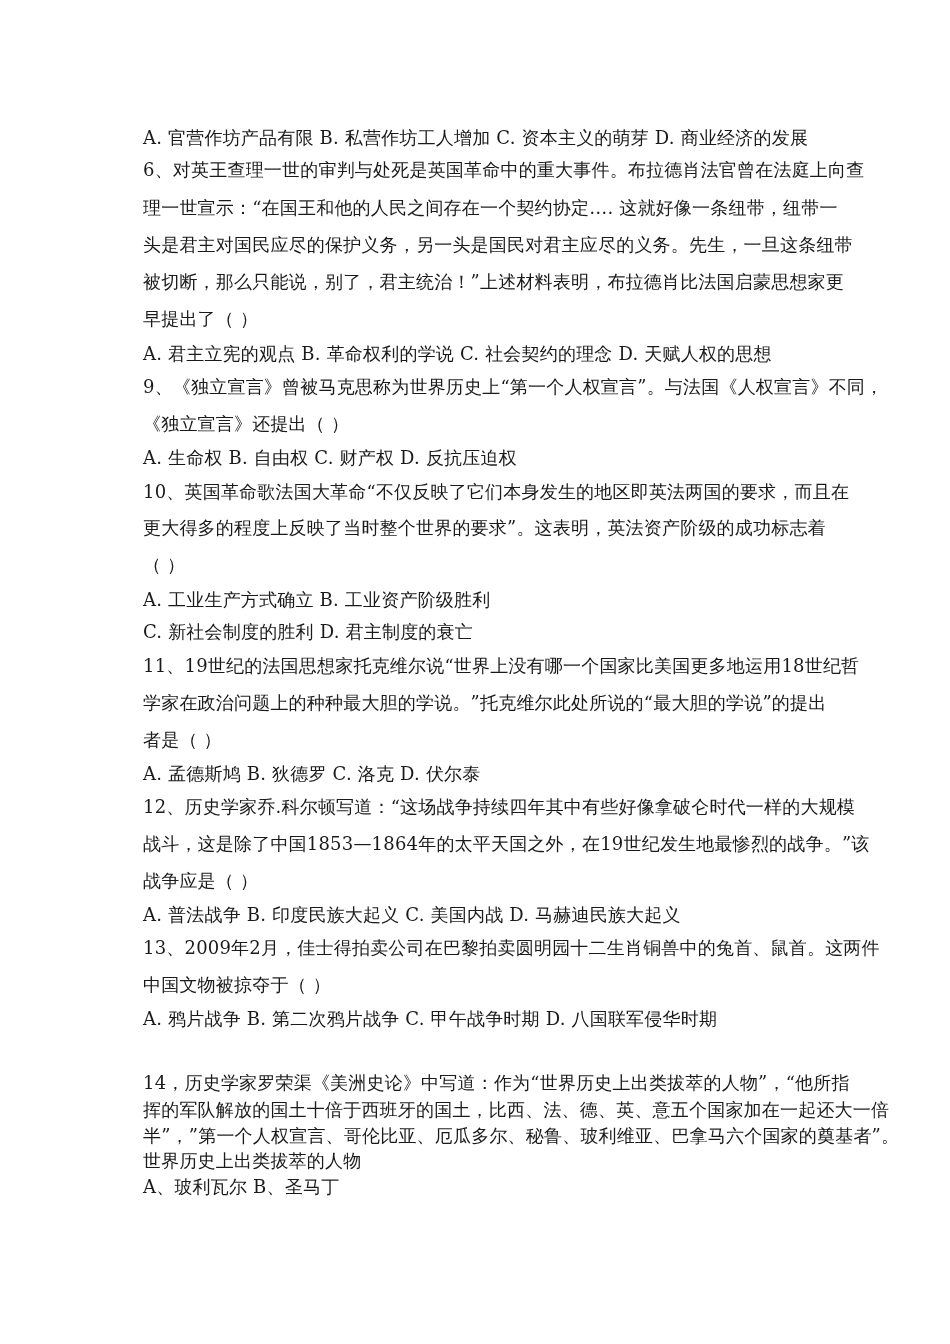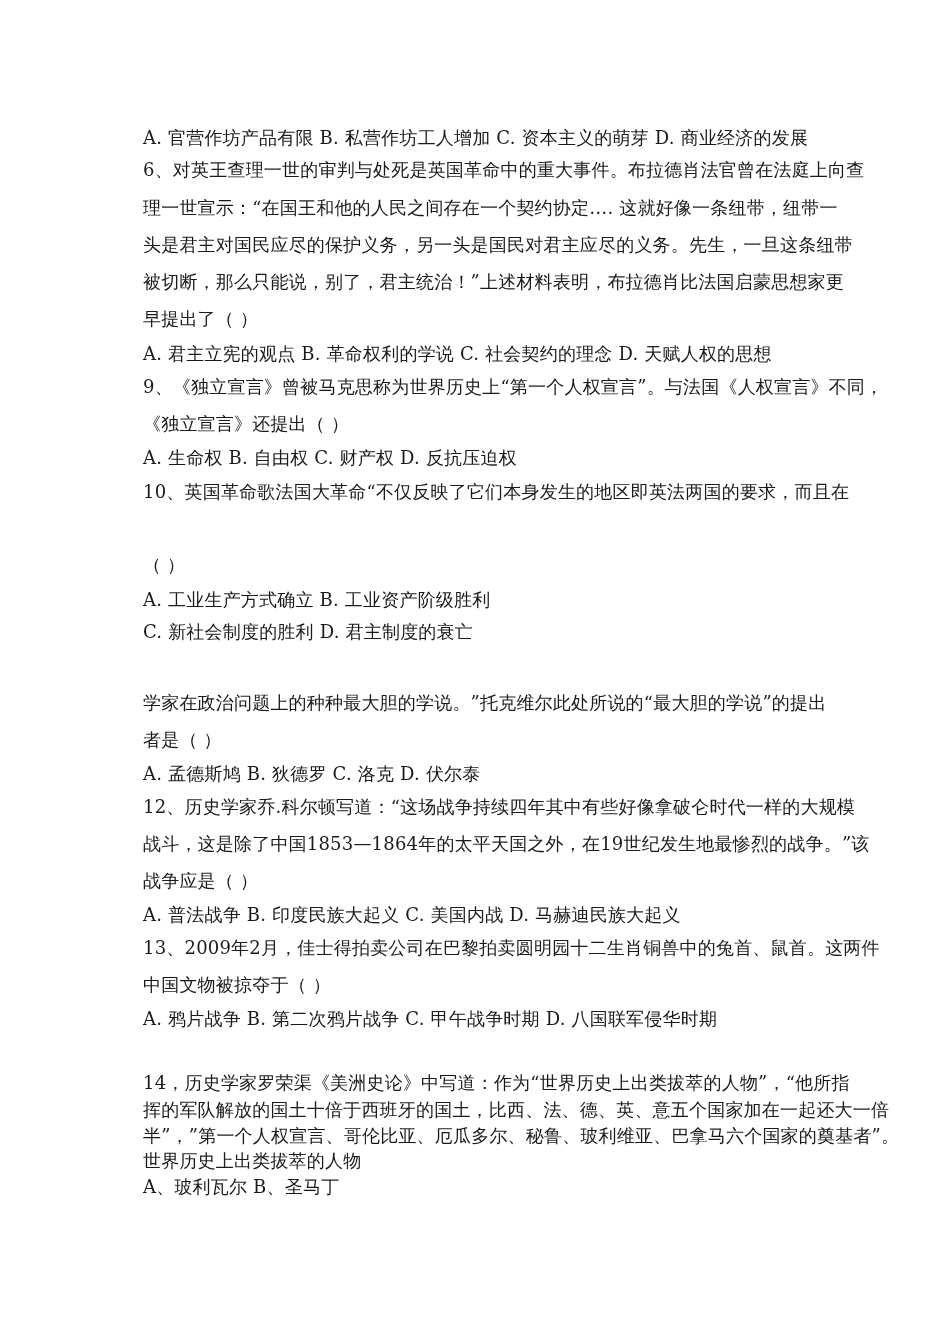--- a/index.html
+++ b/index.html
@@ -16,23 +16,25 @@
   <div class="line" style="top:160px">6、对英王查理一世的审判与处死是英国革命中的重大事件。布拉德肖法官曾在法庭上向查</div>
   <div class="line" style="top:198px">理一世宣示：“在国王和他的人民之间存在一个契约协定…. 这就好像一条纽带，纽带一</div>
   <div class="line" style="top:235px">头是君主对国民应尽的保护义务，另一头是国民对君主应尽的义务。先生，一旦这条纽带</div>
   <div class="line" style="top:272px">被切断，那么只能说，别了，君主统治！”上述材料表明，布拉德肖比法国启蒙思想家更</div>
   <div class="line" style="top:309px">早提出了（ ）</div>
   <div class="line" style="top:344px">A. 君主立宪的观点 B. 革命权利的学说 C. 社会契约的理念 D. 天赋人权的思想</div>
   <div class="line" style="top:377px">9、《独立宣言》曾被马克思称为世界历史上“第一个人权宣言”。与法国《人权宣言》不同，</div>
   <div class="line" style="top:414px">《独立宣言》还提出（ ）</div>
   <div class="line" style="top:448px">A. 生命权  B. 自由权   C. 财产权  D. 反抗压迫权</div>
   <div class="line" style="top:482px">10、英国革命歌法国大革命“不仅反映了它们本身发生的地区即英法两国的要求，而且在</div>
+  <div class="line" style="top:518px">更大得多的程度上反映了当时整个世界的要求”。这表明，英法资产阶级的成功标志着</div>
   <div class="line" style="top:555px">（ ）</div>
   <div class="line" style="top:590px">A. 工业生产方式确立   B. 工业资产阶级胜利</div>
   <div class="line" style="top:622px">C. 新社会制度的胜利   D. 君主制度的衰亡</div>
+  <div class="line" style="top:656px">11、19世纪的法国思想家托克维尔说“世界上没有哪一个国家比美国更多地运用18世纪哲</div>
   <div class="line" style="top:693px">学家在政治问题上的种种最大胆的学说。”托克维尔此处所说的“最大胆的学说”的提出</div>
   <div class="line" style="top:730px">者是（ ）</div>
   <div class="line" style="top:764px">A. 孟德斯鸠   B. 狄德罗   C. 洛克   D. 伏尔泰</div>
   <div class="line" style="top:797px">12、历史学家乔.科尔顿写道：“这场战争持续四年其中有些好像拿破仑时代一样的大规模</div>
   <div class="line" style="top:834px">战斗，这是除了中国1853—1864年的太平天国之外，在19世纪发生地最惨烈的战争。”该</div>
   <div class="line" style="top:871px">战争应是（ ）</div>
   <div class="line" style="top:905px">A. 普法战争   B. 印度民族大起义   C. 美国内战   D. 马赫迪民族大起义</div>
   <div class="line" style="top:938px">13、2009年2月，佳士得拍卖公司在巴黎拍卖圆明园十二生肖铜兽中的兔首、鼠首。这两件</div>
   <div class="line" style="top:975px">中国文物被掠夺于（ ）</div>
   <div class="line" style="top:1009px">A. 鸦片战争  B. 第二次鸦片战争  C. 甲午战争时期  D. 八国联军侵华时期</div>

